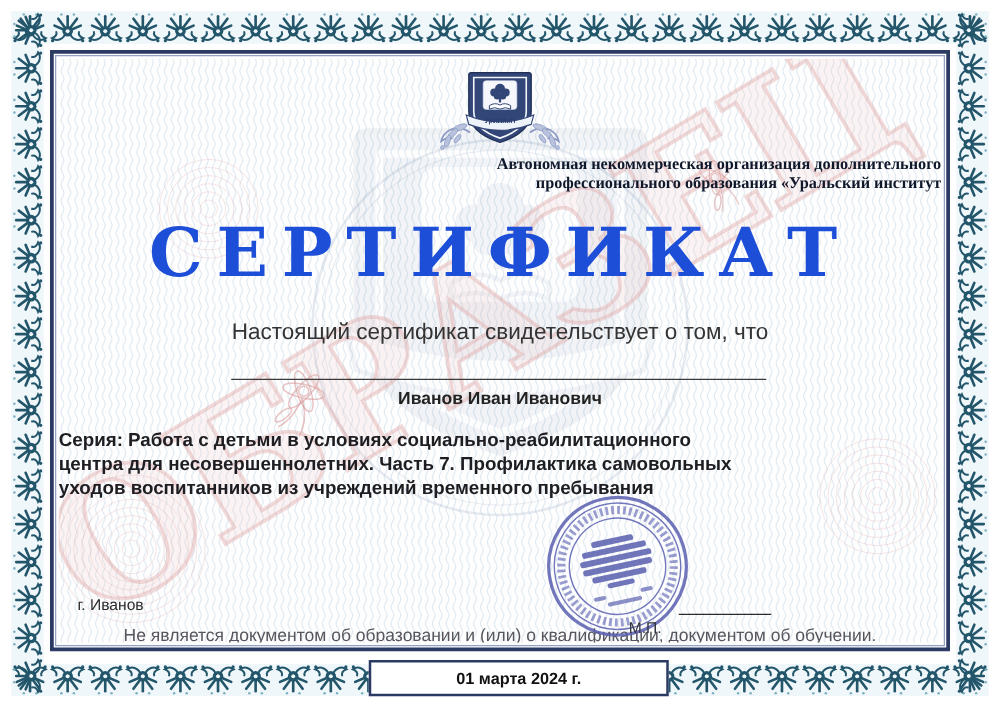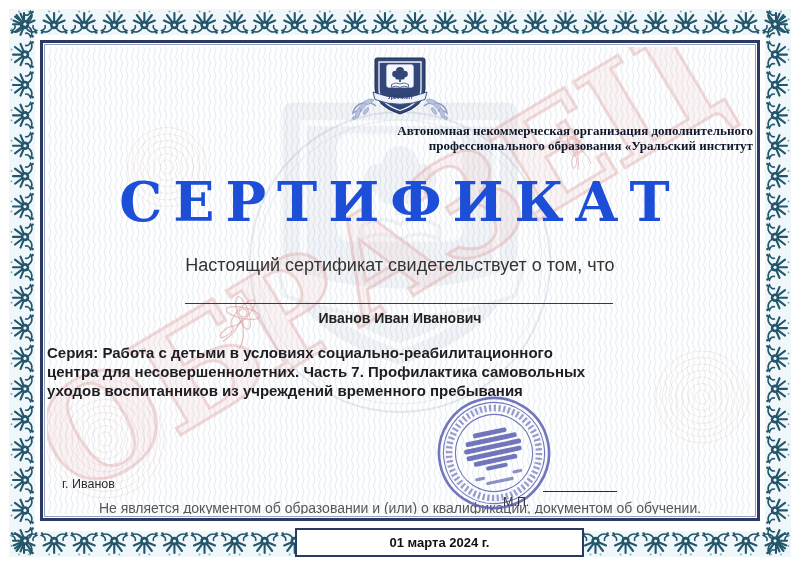--- a/index.html
+++ b/index.html
@@ -45,21 +45,21 @@
   .mp{position:absolute;left:456px;top:448px;font-size:12.5px;color:#33343c;z-index:7;}
   .sig-line{position:absolute;left:496px;top:444px;width:74px;border-top:1.5px solid #2a2a2a;z-index:7;}
   .disclaimer{position:absolute;left:0;top:453px;width:100%;text-align:center;
        font-size:14px;color:#56565c;}
 
   .stamp{position:absolute;left:385px;top:344px;z-index:6;}
   .logo{position:absolute;left:293px;top:8px;}
   .ghost{position:absolute;left:0;top:0;pointer-events:none;}
 
   
-  .date-box{position:absolute;left:295px;bottom:8px;width:289px;height:29px;
+  .date-box{position:absolute;left:295px;bottom:8px;width:240px;height:29px;
        background:#ffffff;border:2.5px solid #2b3a63;box-sizing:border-box;z-index:10;
        display:flex;align-items:center;justify-content:center;
        font-size:13px;font-weight:bold;color:#111111;}
 </style>
 </head>
 <body>
 
 <div class="page">
 
   <svg id="border-svg" width="800" height="565" viewBox="0 0 800 565">

